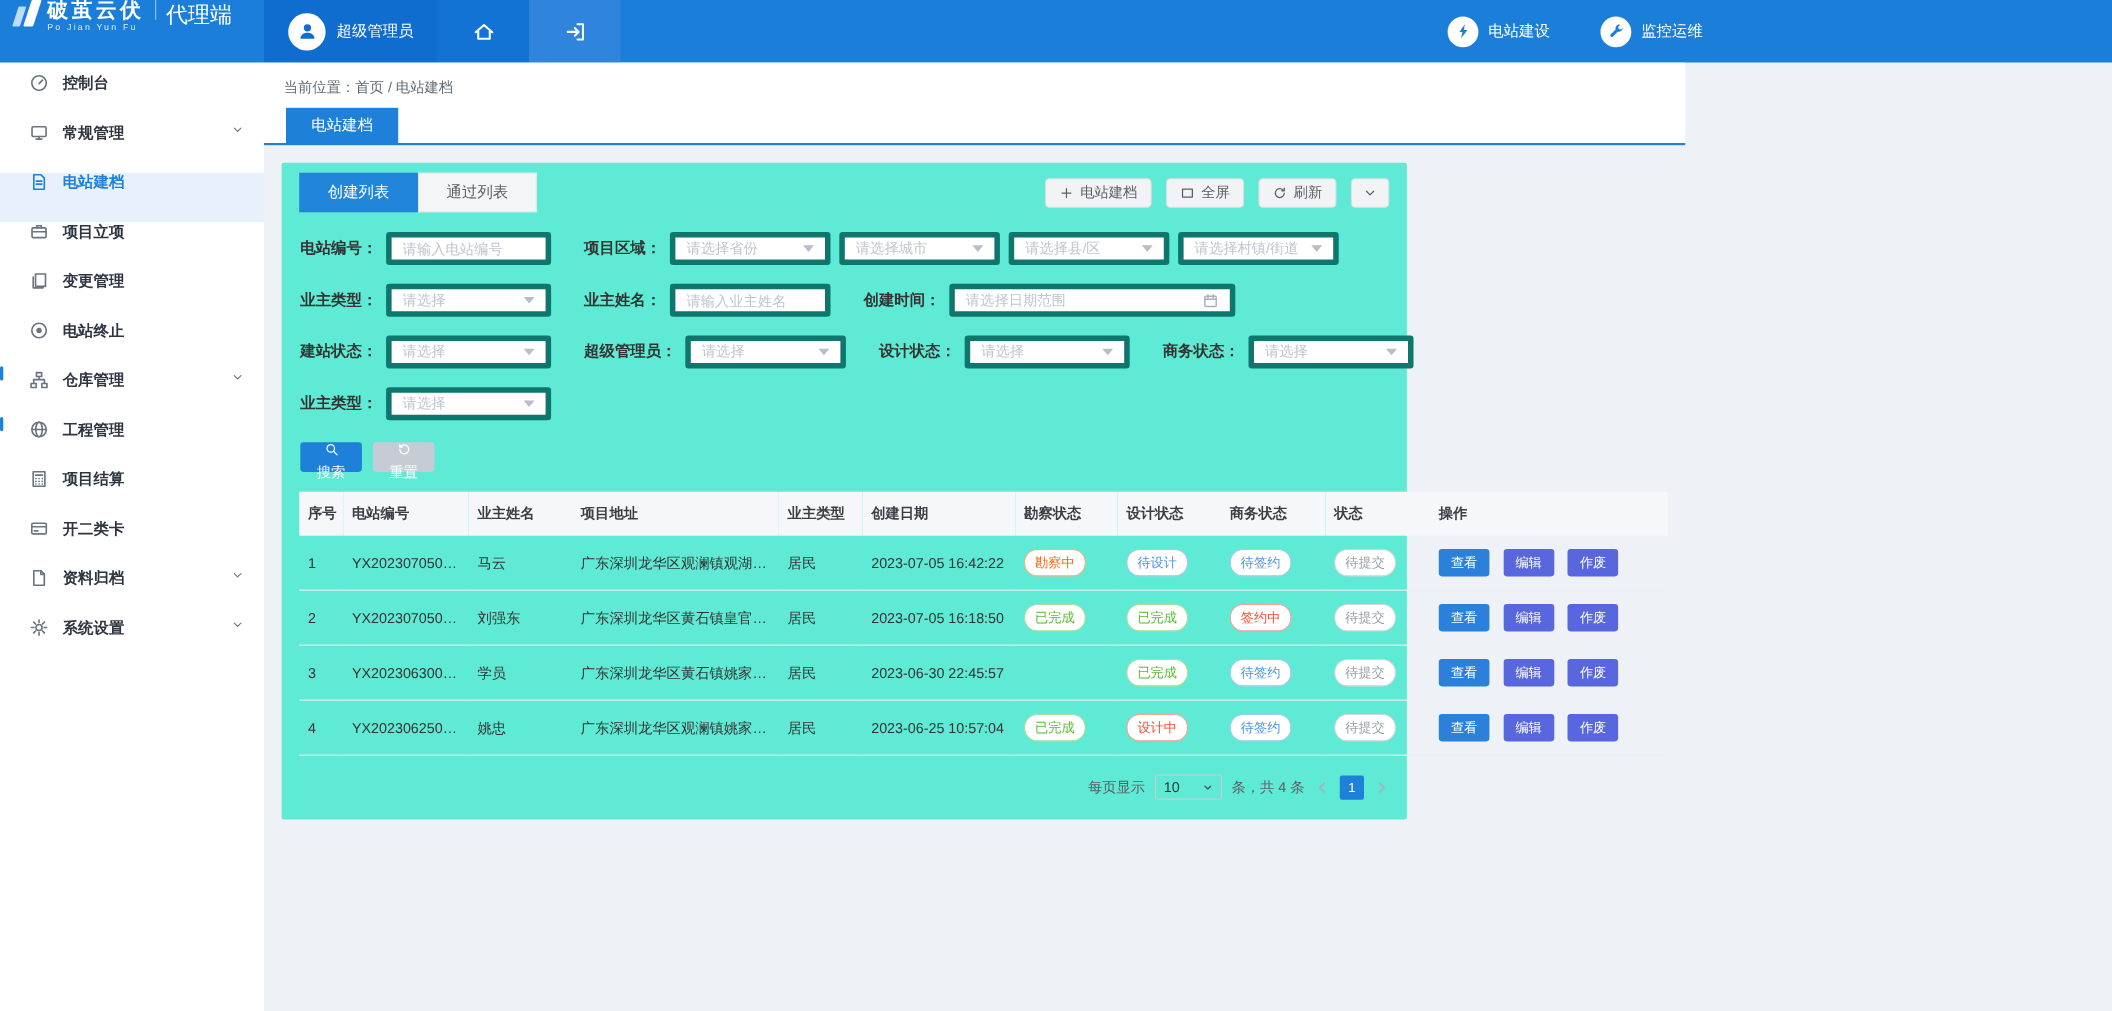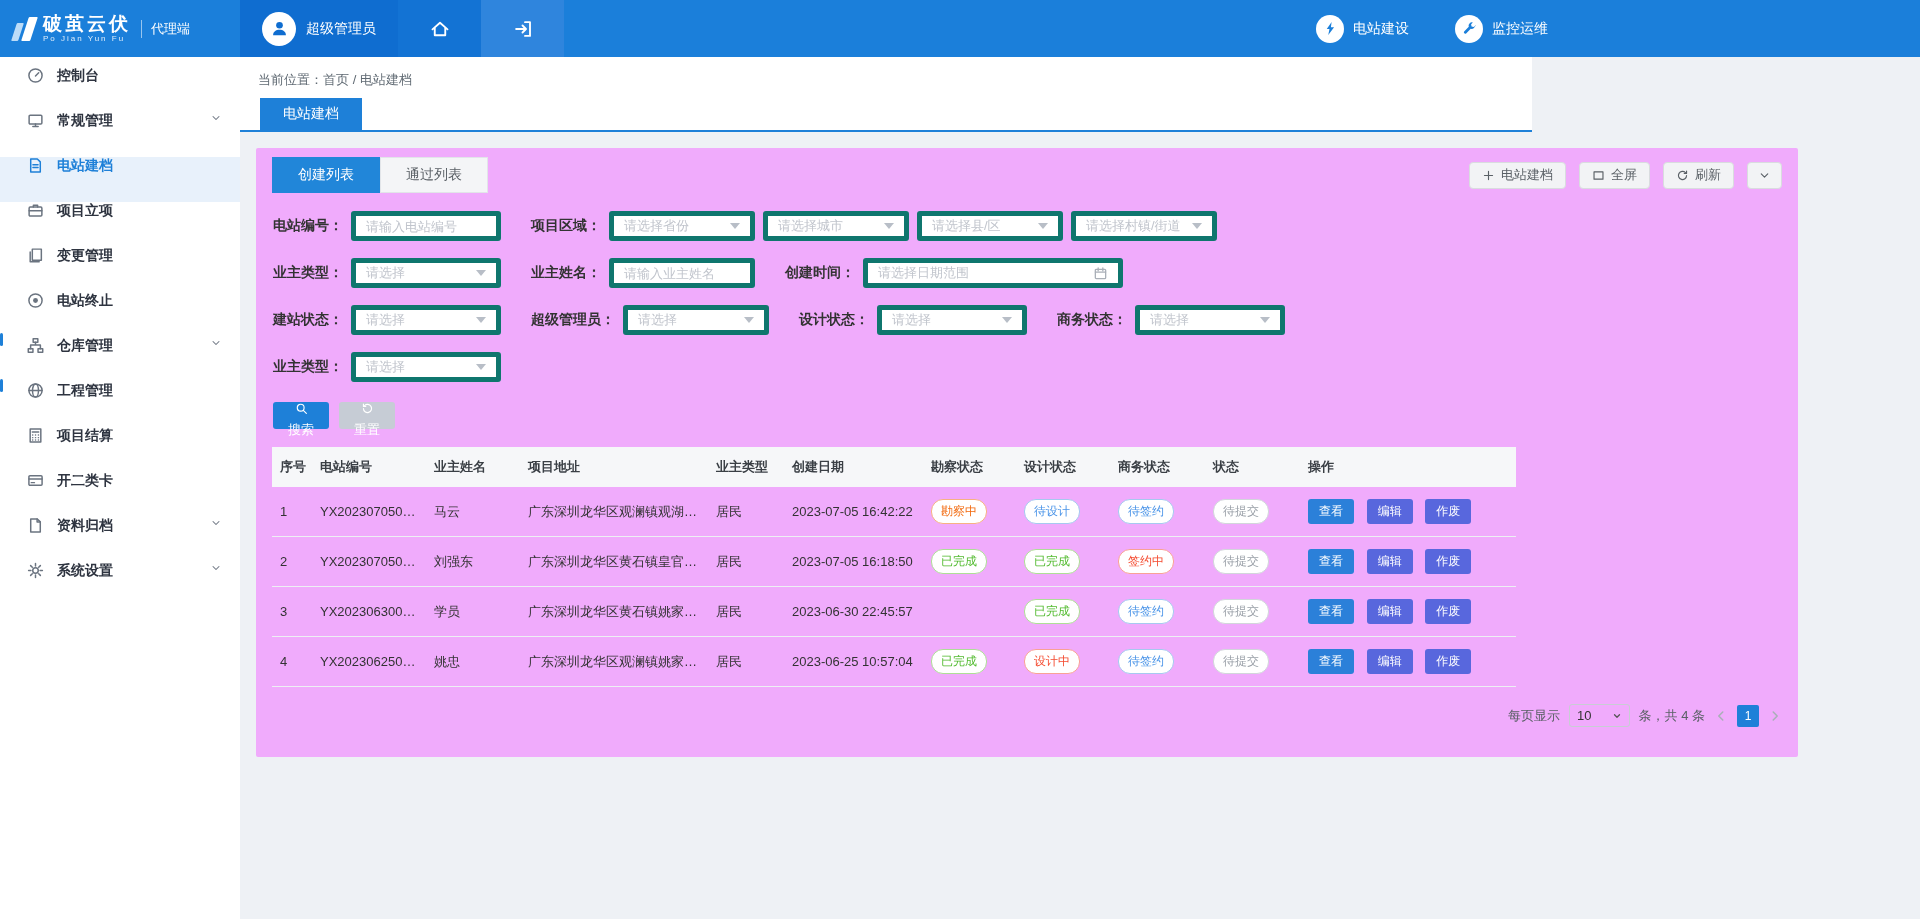--- a/index.html
+++ b/index.html
@@ -7,28 +7,28 @@
     --green:#53bb30; --orange:#f26a0f; --red:#f44c31;
     --info_blue:#4a94e8; --gray:#9aa0a8; --purple:#5867dd;
   }
   *{box-sizing:border-box;margin:0;padding:0;}
   html,body{width:1920px;height:919px;overflow:hidden;}
   body{font-family:"Liberation Sans","DejaVu Sans",sans-serif;font-size:14px;color:#333;background:#eef1f5;}
   svg.ic{width:16px;height:16px;fill:none;stroke:currentColor;stroke-width:1.4;stroke-linecap:round;stroke-linejoin:round;flex:none;}
 
   
   .hdr{height:57px;background:var(--header);display:flex;align-items:stretch;color:#fff;}
-  .hdr-logo{width:240px;display:flex;align-items:center;padding-left:14px;}
+  .hdr-logo{width:240px;display:flex;align-items:flex-start;padding-left:14px;}
   .logomark{display:flex;gap:4px;margin-right:9px;}
   .logomark i{display:block;width:9px;height:24px;background:#fff;transform:skewX(-18deg);border-radius:1px;}
   .logomark i:first-child{background:#bcdcf8;height:18px;margin-top:6px;width:7px;}
   .logo-title{font-size:19px;font-weight:700;letter-spacing:3px;line-height:20px;}
   .logo-sub{font-size:8px;letter-spacing:2px;opacity:.85;}
   .vline{width:1px;height:18px;background:rgba(255,255,255,.55);margin:0 9px 0 10px;}
-  .portal{font-size:13px;}
+  .portal{font-size:20px;}
   .hdr-user{background:var(--header_dark);display:flex;align-items:center;gap:10px;padding:0 22px;cursor:pointer;}
   .avatar{width:34px;height:34px;border-radius:50%;background:#fff;display:flex;align-items:center;justify-content:center;color:var(--header_dark);}
   .hdr-user span.uname{font-size:14px;}
   .hdr-sq{width:83px;display:flex;align-items:center;justify-content:center;cursor:pointer;}
   .sq1{background:#1373d4;}
   .sq2{background:#2f85dd;}
   .hdr-right{margin-left:auto;margin-right:372px;display:flex;align-items:center;gap:46px;}
   .hitem{display:flex;align-items:center;gap:9px;font-size:14px;cursor:pointer;}
   .circle-icon{width:28px;height:28px;border-radius:50%;background:#fff;display:flex;align-items:center;justify-content:center;color:var(--header);}
 
@@ -42,21 +42,21 @@
   .chev{margin-left:auto;color:#99a1ab;width:12px !important;height:12px !important;}
   .tick{position:absolute;left:0;width:3px;height:13px;background:var(--primary);border-radius:2px;}
 
   .main{flex:1;background:#eef1f5;}
   .topbar{width:1292px;background:#fff;border-bottom:2px solid var(--primary);}
   .crumb{padding:14px 0 0 18px;font-size:13px;color:#606a73;}
   .crumb .link{cursor:pointer;}
   .page-tab{display:inline-block;margin:9px 0 0 20px;background:var(--primary);color:#fff;font-size:14px;padding:7px 23px;cursor:pointer;}
 
   
-  .card{width:1542px;margin:16px 0 0 16px;background:#f0abfc;border-radius:2px;padding-bottom:20px;}
+  .card{width:1023px;margin:16px 0 0 16px;background:#5eead4;border-radius:2px;padding-bottom:8px;}
   .card-head{display:flex;align-items:center;padding:9px 16px 0 16px;}
   .ltab{padding:8px 25px;font-size:14px;cursor:pointer;border:1px solid transparent;}
   .ltab.active{background:#2186d9;color:#fff;}
   .ltab.inactive{background:#f4f5f7;color:#5a6066;border:1px solid #e2e5e9;}
   .head-right{margin-left:auto;display:flex;gap:13px;align-items:center;}
   .tbtn{display:flex;align-items:center;gap:6px;background:#f2f3f5;border:1px solid #d9dcdf;border-radius:4px;color:#5a6066;font-size:13px;padding:5px 12px;height:27px;cursor:pointer;font-family:inherit;}
   .tbtn svg{width:13px;height:13px;}
   .tbtn.icon-only{padding:5px 10px;}
 
   

